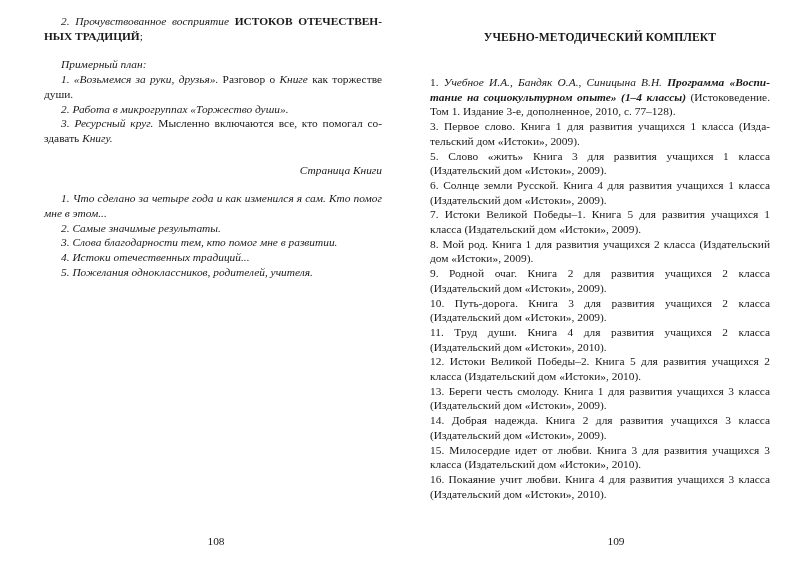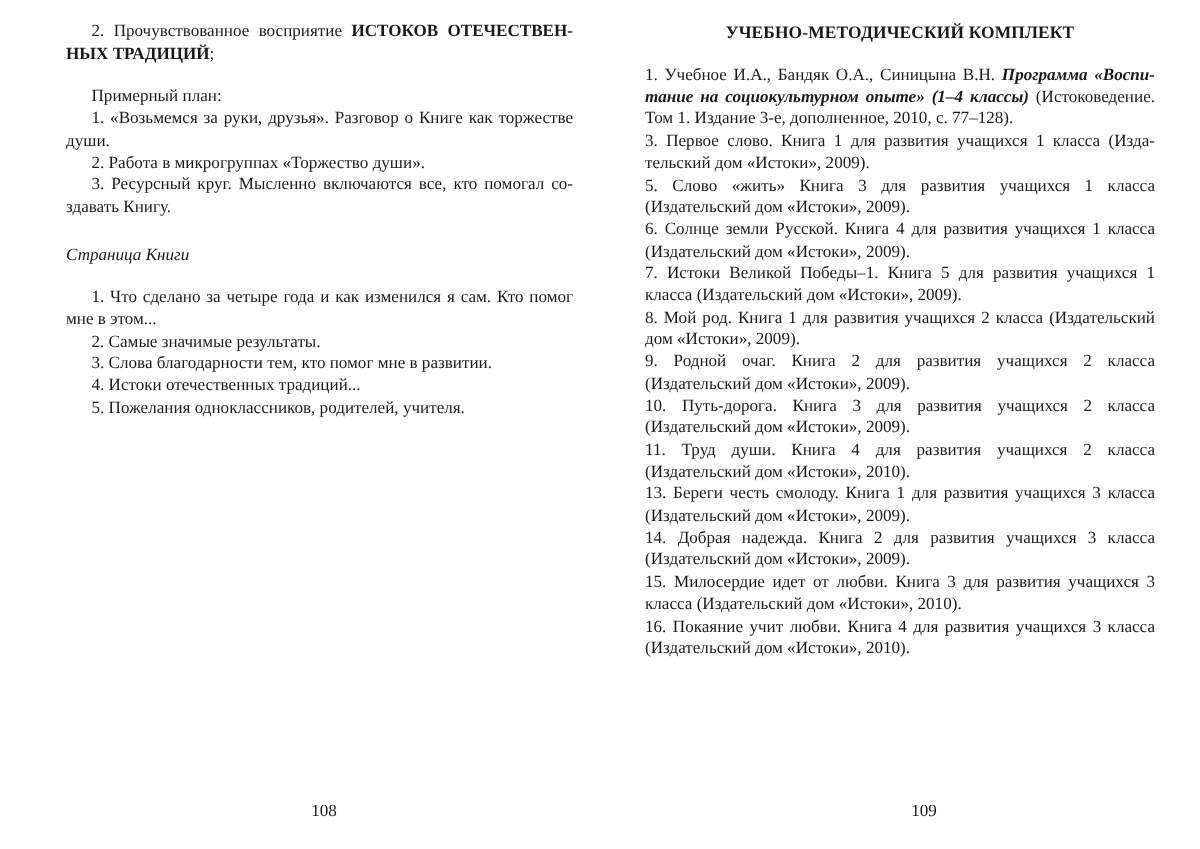--- a/index.html
+++ b/index.html
@@ -43,45 +43,46 @@
   }
   .para {
     margin: 0;
     text-indent: 17px;
     text-align: justify;
   }
   .para.noindent {
     text-indent: 0;
   }
   .ital {
+    font-style: italic;
   }
   .bold {
     font-weight: bold;
   }
   .boldital {
     font-weight: bold;
     font-style: italic;
   }
   .spacer-md { height: 14px; }
   .spacer-lg { height: 17px; }
   .center-head {
-    text-align: left;
+    text-align: right;
     font-style: italic;
     font-size: 11.4px;
     line-height: 14.7px;
     margin: 0;
     text-indent: 0;
   }
   .doc-title {
     text-align: center;
     font-weight: bold;
     font-size: 11.6px;
     line-height: 15px;
     letter-spacing: 0.1px;
-    margin: 0;
+    margin: 16px;
     text-indent: 0;
   }
   .ref-item {
     margin: 0;
     text-indent: 0;
     text-align: justify;
   }
   .folio {
     position: absolute;
     bottom: 18px;
@@ -125,20 +126,21 @@
     <div class="col-body" id="ref-list">
         <p class="ref-item"><span>1. </span><span class="ital">Учебное И.А., Бандяк О.А., Синицына В.Н. </span><span class="boldital">Программа «Воспи­тание на социокультурном опыте» (1–4 классы) </span><span>(Истоковеде­ние. Том 1. Издание 3-е, дополненное, 2010, с. 77–128).</span></p>
         <p class="ref-item"><span>3. Первое слово. Книга 1 для развития учащихся 1 класса (Изда­тельский дом «Истоки», 2009).</span></p>
         <p class="ref-item"><span>5. Слово «жить» Книга 3 для развития учащихся 1 класса (Издательский дом «Истоки», 2009).</span></p>
         <p class="ref-item"><span>6. Солнце земли Русской. Книга 4 для развития учащихся 1 класса (Издательский дом «Истоки», 2009).</span></p>
         <p class="ref-item"><span>7. Истоки Великой Победы–1. Книга 5 для развития учащихся 1 класса (Издательский дом «Истоки», 2009).</span></p>
         <p class="ref-item"><span>8. Мой род. Книга 1 для развития учащихся 2 класса (Издательский дом «Истоки», 2009).</span></p>
         <p class="ref-item"><span>9. Родной очаг. Книга 2 для развития учащихся 2 класса (Издательский дом «Истоки», 2009).</span></p>
         <p class="ref-item"><span>10. Путь-дорога. Книга 3 для развития учащихся 2 класса (Издательский дом «Истоки», 2009).</span></p>
         <p class="ref-item"><span>11. Труд души. Книга 4 для развития учащихся 2 класса (Издательский дом «Истоки», 2010).</span></p>
+        <p class="ref-item"><span>12. Истоки Великой Победы–2. Книга 5 для развития учащихся 2 класса (Издательский дом «Истоки», 2010).</span></p>
         <p class="ref-item"><span>13. Береги честь смолоду. Книга 1 для развития учащихся 3 класса (Издательский дом «Истоки», 2009).</span></p>
         <p class="ref-item"><span>14. Добрая надежда. Книга 2 для развития учащихся 3 класса (Издательский дом «Истоки», 2009).</span></p>
         <p class="ref-item"><span>15. Милосердие идет от любви. Книга 3 для развития учащихся 3 класса (Издательский дом «Истоки», 2010).</span></p>
         <p class="ref-item"><span>16. Покаяние учит любви. Книга 4 для развития учащихся 3 класса (Издательский дом «Истоки», 2010).</span></p>
       </div>
     <div class="folio">109</div>
   </div>
 
 </div>
 

